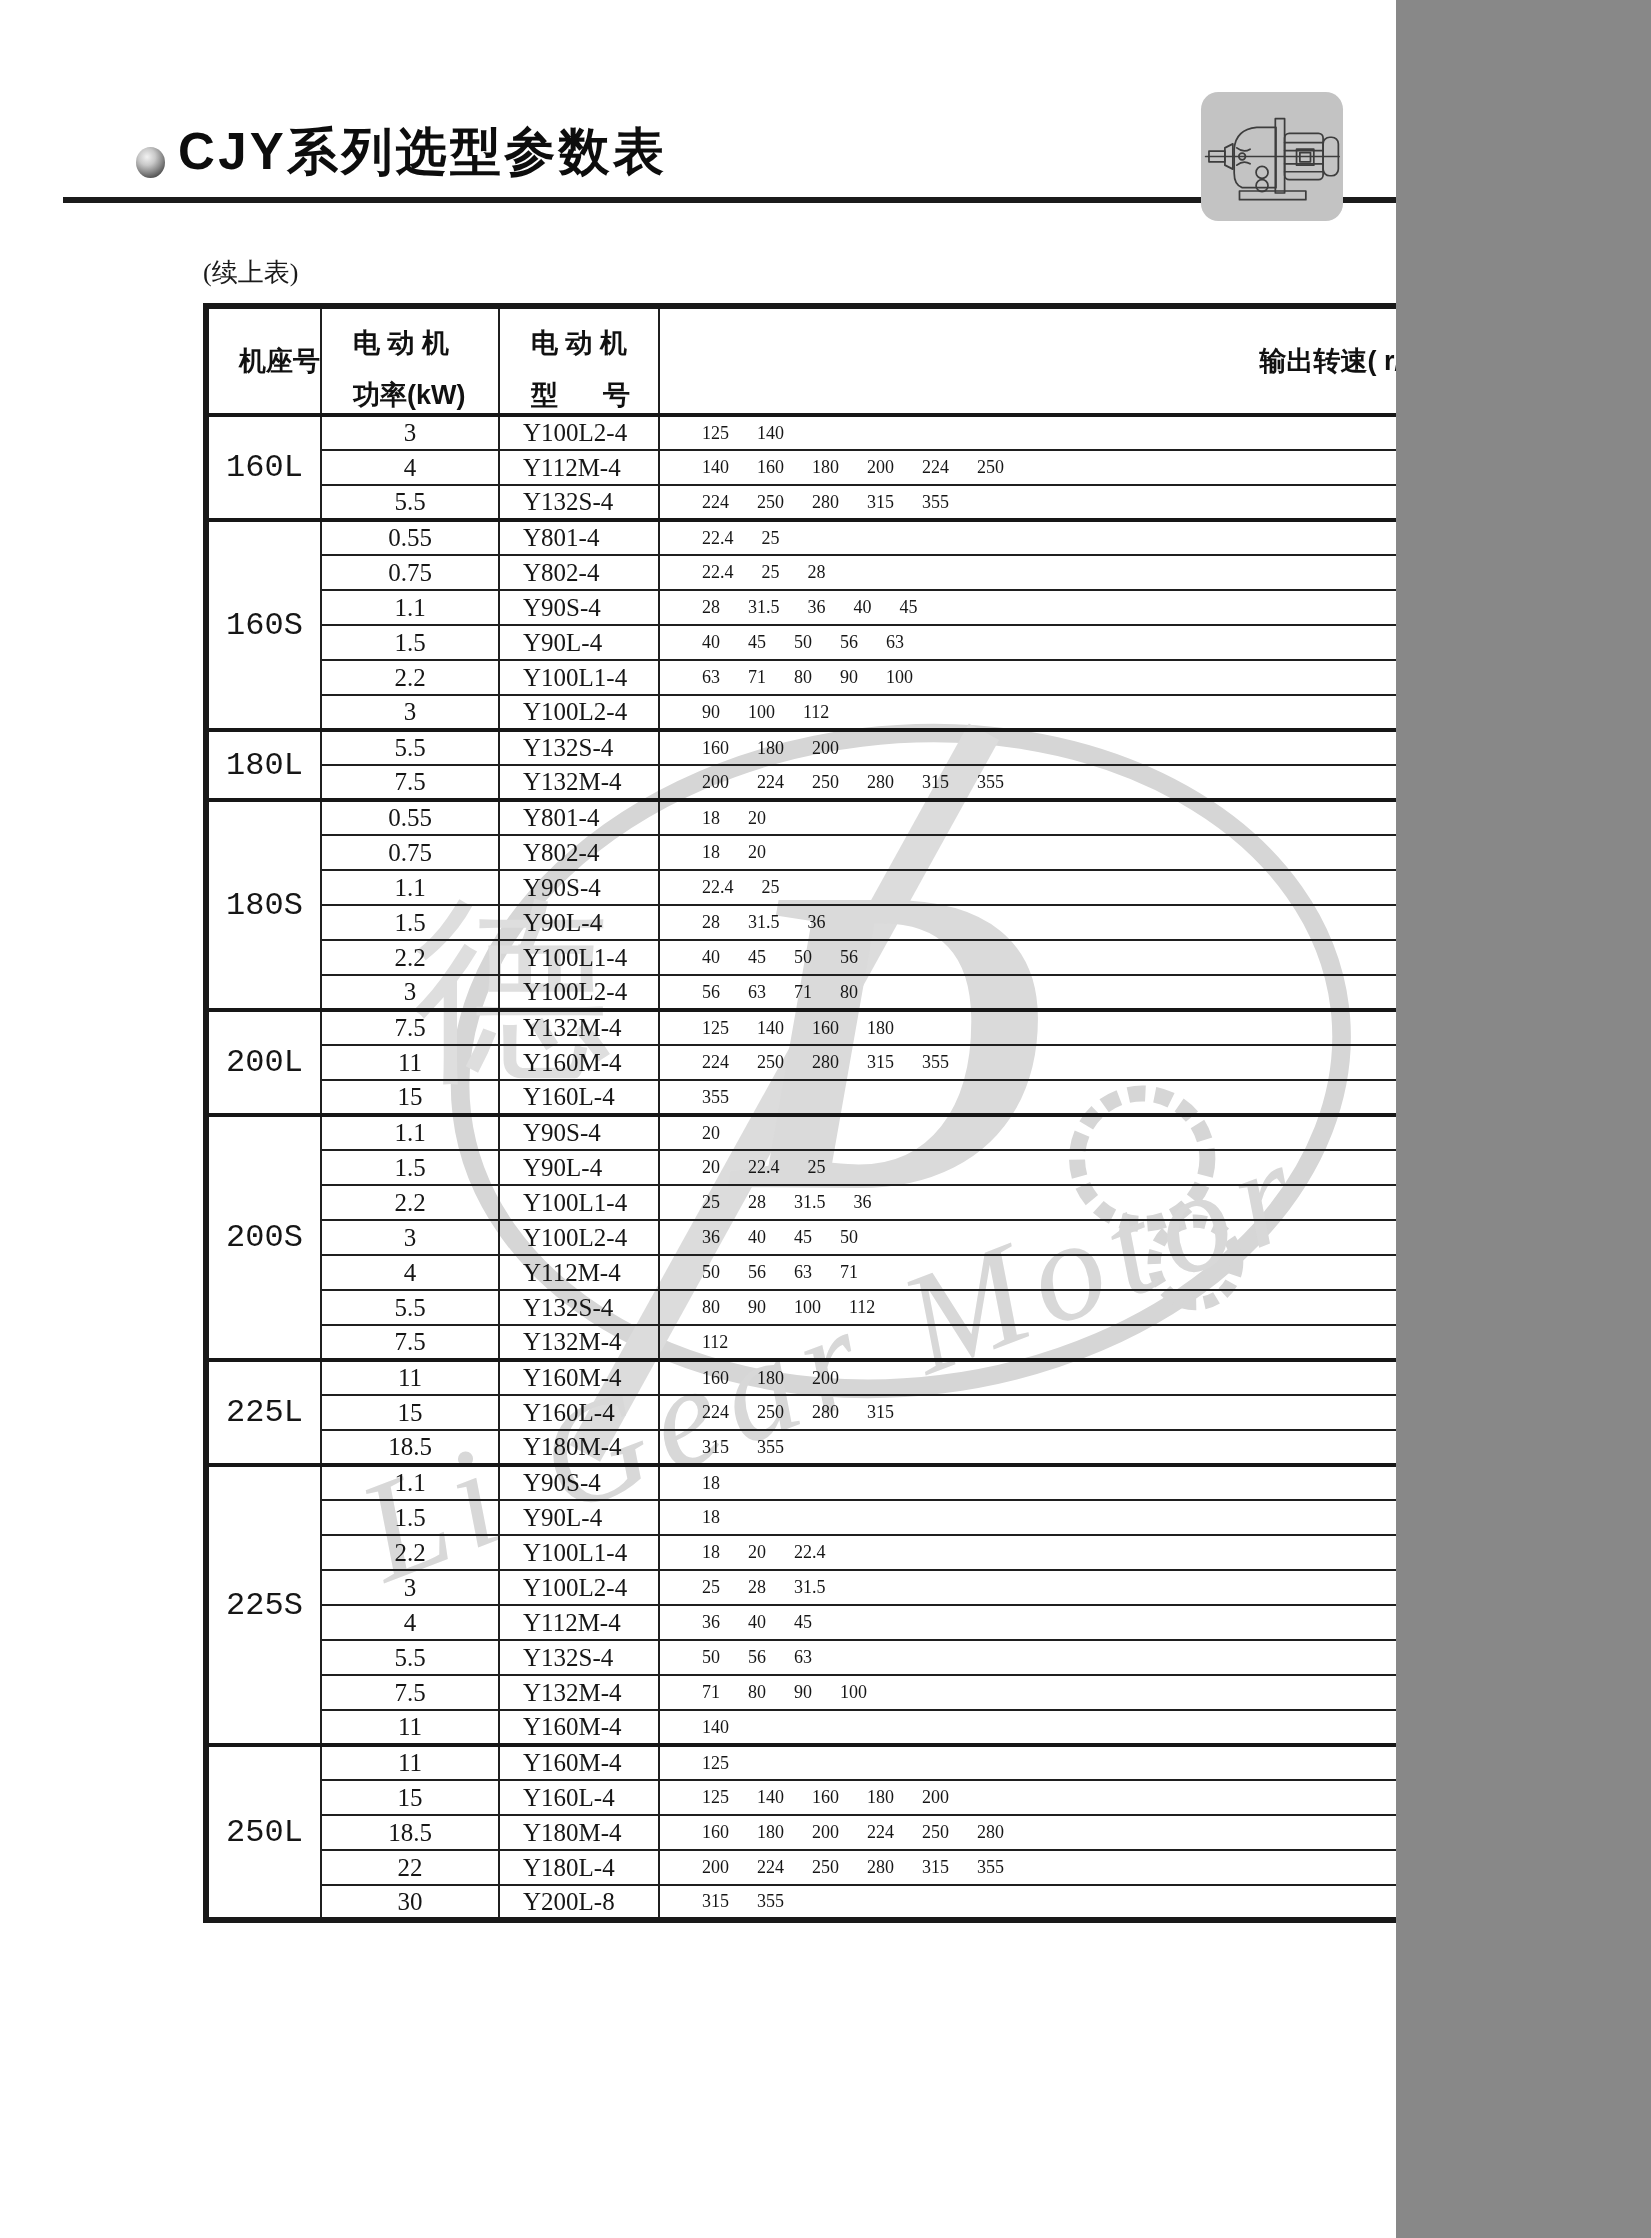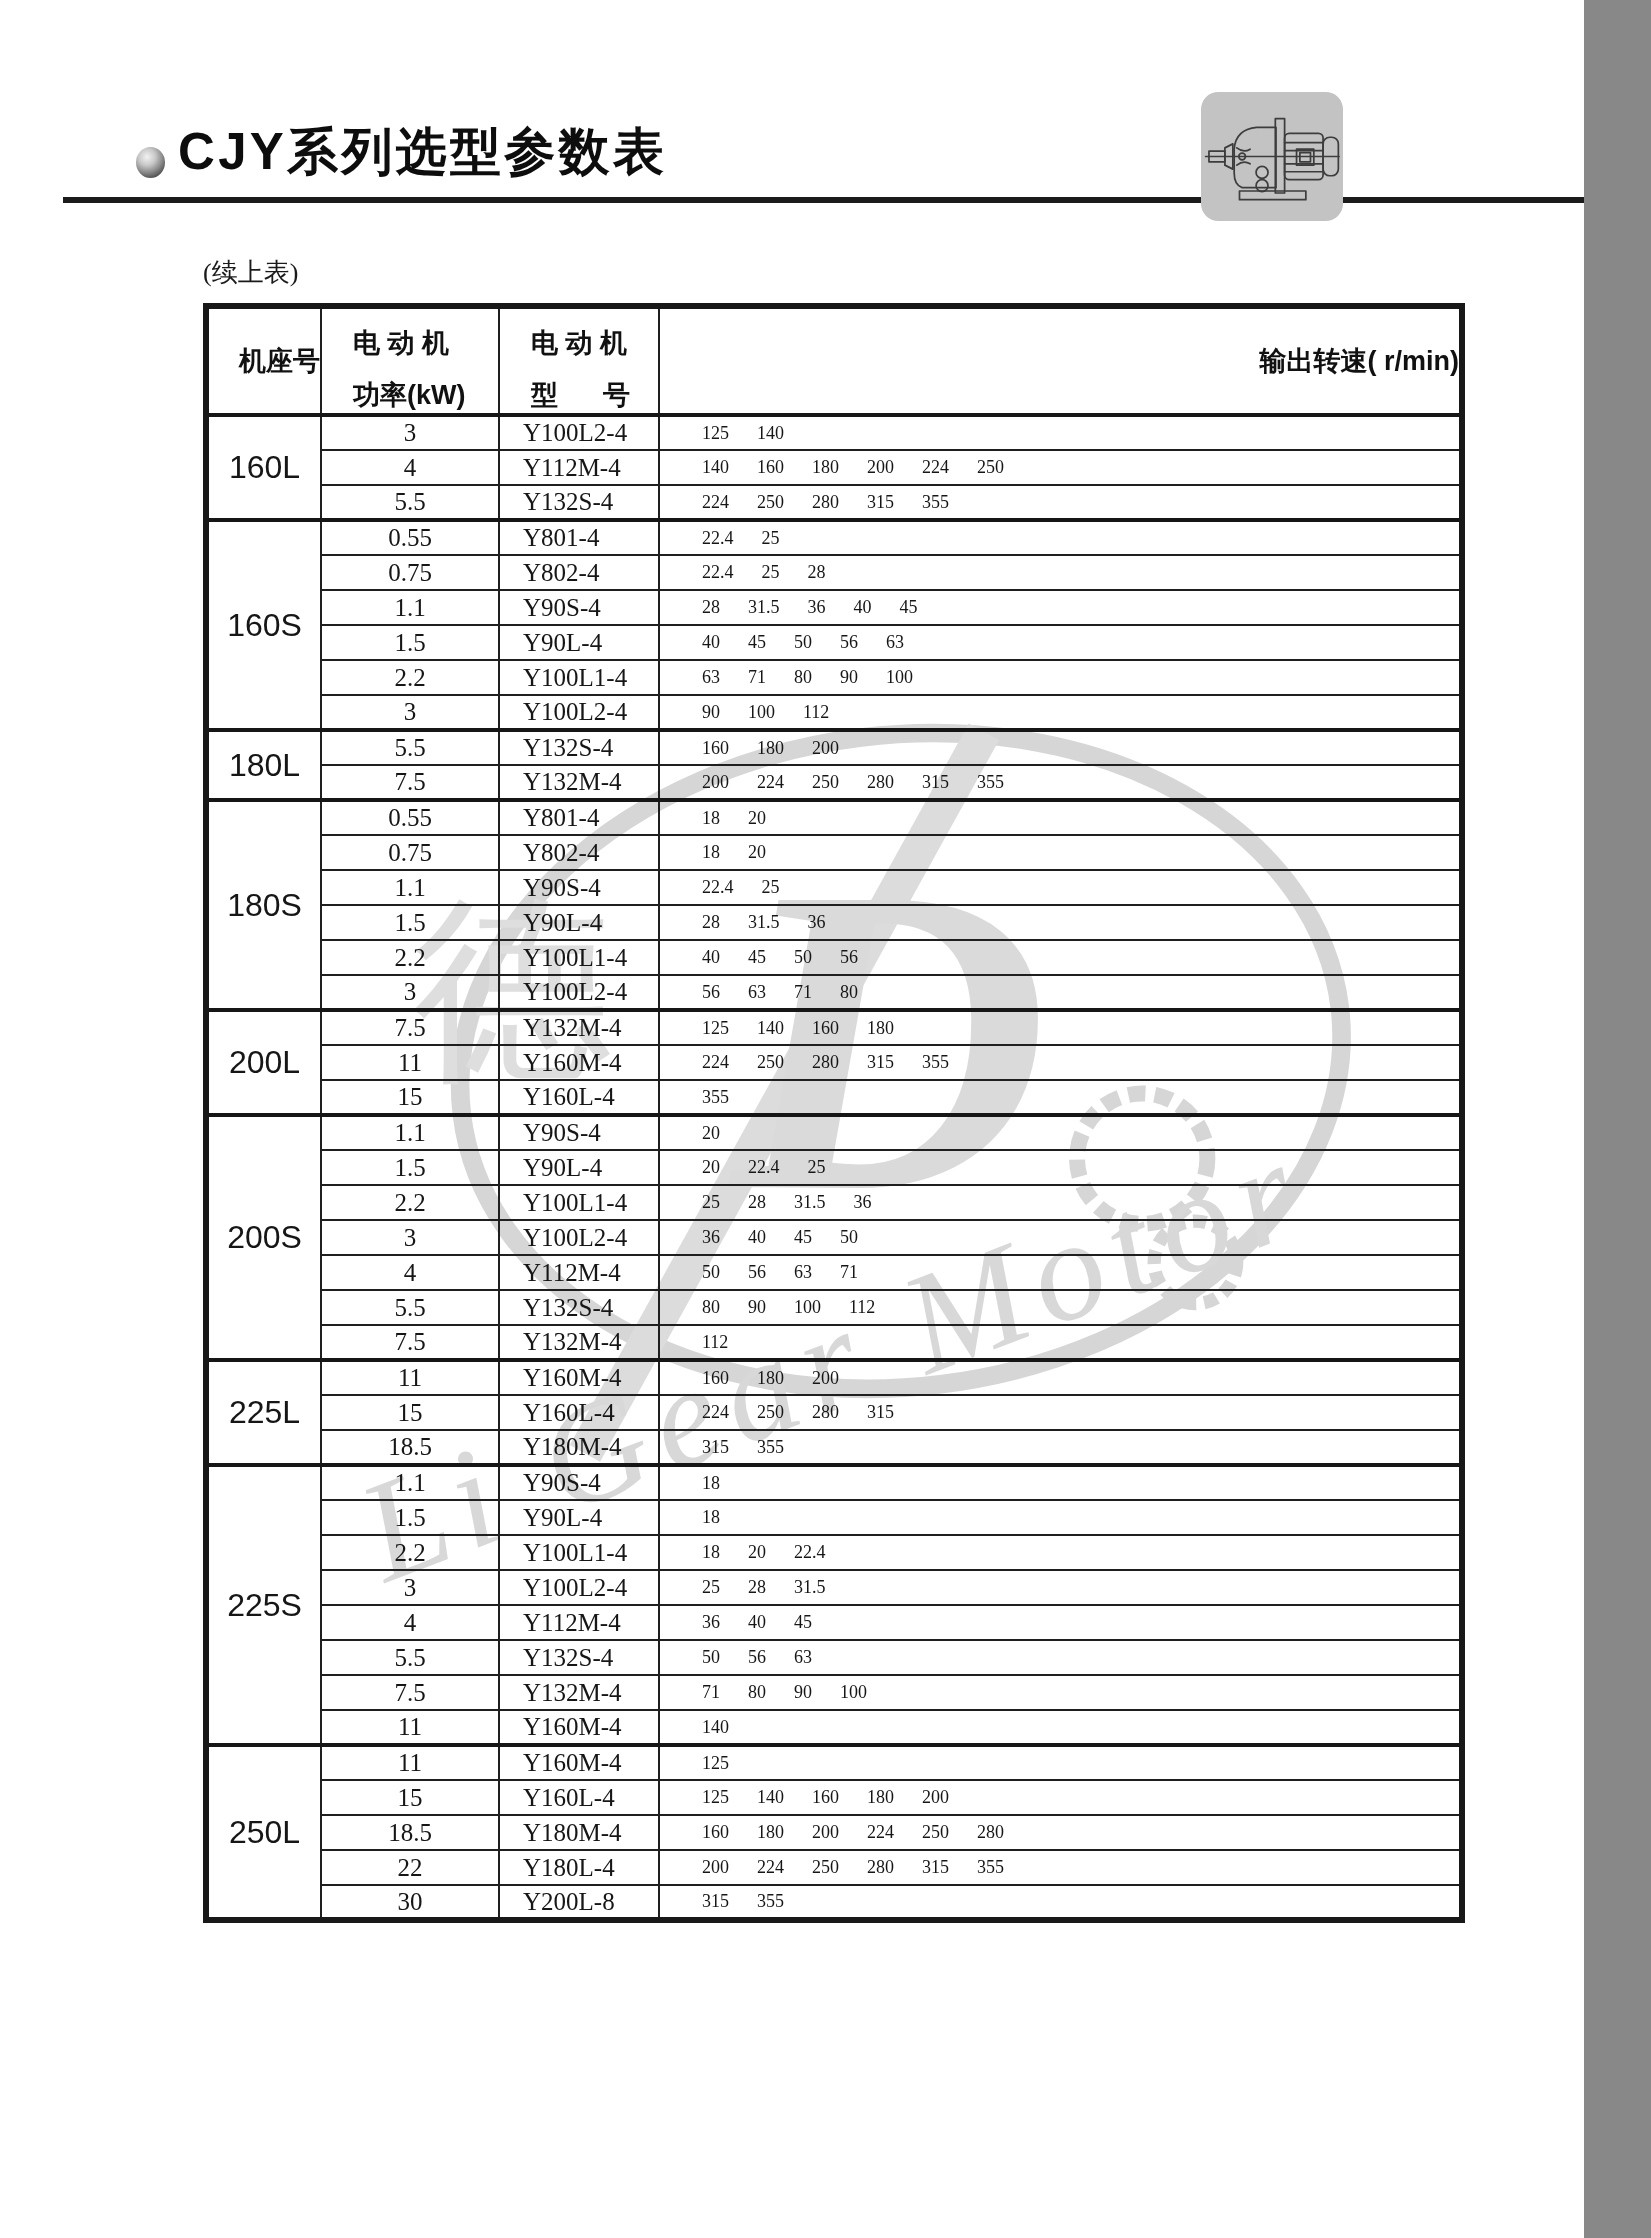--- a/index.html
+++ b/index.html
@@ -1,18 +1,18 @@
 <!DOCTYPE html>
 <html style="font-size:10.6px"><head>
 <meta charset="utf-8">
 <style>
   * { margin:0; padding:0; box-sizing:border-box; }
   html,body { background:#888; }
   .page {
-    position:relative; width:1584px; height:2239px;
+    position:relative; width:1396px; height:2239px;
     background:#ffffff; overflow:hidden;
     font-family:"Liberation Serif","DejaVu Serif",serif;
     color:#161616;
   }
   
   .title-bullet {
     position:absolute; left:136px; top:147px; width:29px; height:31px;
     border-radius:50%;
     background:radial-gradient(circle at 38% 32%, #f2f2f2 0%, #c9c9c9 30%, #8d8d8d 55%, #3f3f3f 85%, #2a2a2a 100%);
   }
@@ -52,21 +52,21 @@
   table.spec thead th { height:84px; vertical-align:middle; }
   table.spec td { height:35px; vertical-align:middle; }
   tr.group-start td { border-top:4.7px solid #161616; }
   th {
     font-family:"Liberation Sans","DejaVu Sans",sans-serif;
     font-weight:bold; font-size:27px; color:#111; text-align:center;
   }
   .h-line { line-height:1.3; white-space:pre; text-align:right; }
   th.h-power .h-line, th.h-model .h-line { text-align:left; padding-left:31px;margin-top:17px; }
   td.frame {
-    font-size:32px; text-align:center; font-family:Liberation Sans, sans-serif;
+    font-size:32px; text-align:center; font-family:Liberation Mono, monospace;
   }
   td.power { font-size:25px; text-align:center; }
   td.model { font-size:25px; padding-left:23px; }
   td.speeds { font-size:18px; padding-left:42px; white-space:nowrap;text-decoration:underline; }
   .speed-val { display:inline-block; margin-right:28px; }
 </style>
 </head>
 <body>
 
 <div class="page">

